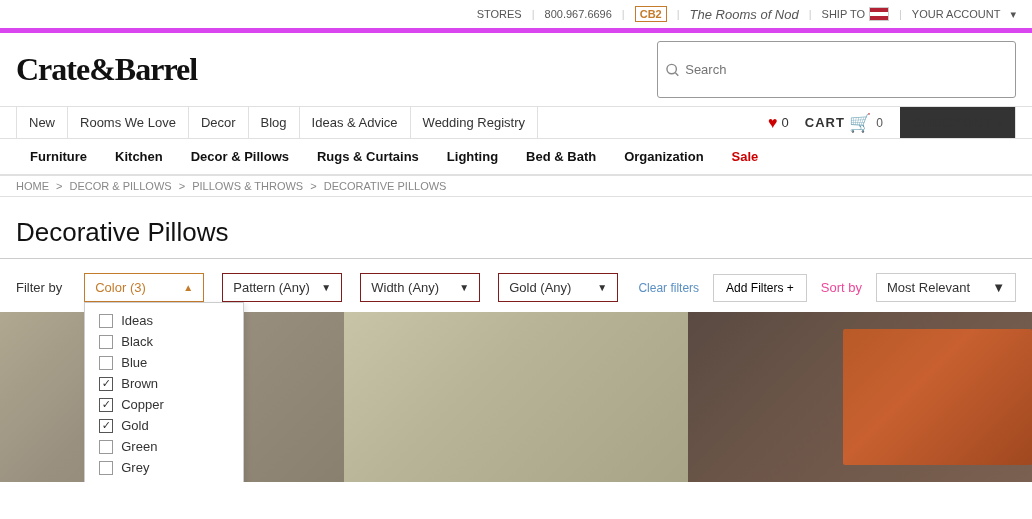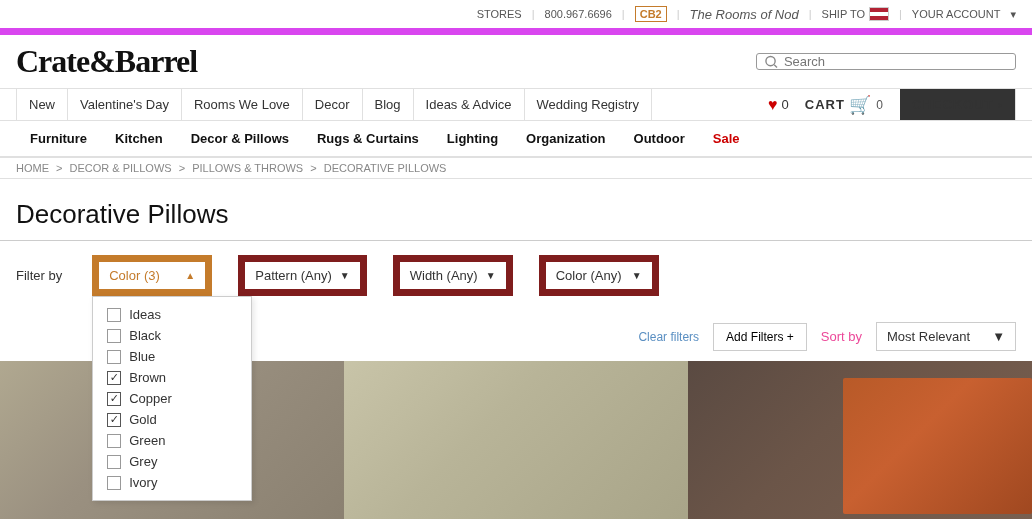--- a/index.html
+++ b/index.html
@@ -6,21 +6,21 @@
     body { font-family: Arial, sans-serif; font-size: 13px; color: #333; background: #fff; }
 
     
     .utility-bar {
       display: flex;
       align-items: center;
       justify-content: flex-end;
       padding: 6px 16px;
       font-size: 11px;
       color: #555;
-      border-bottom: 7px solid #d946ef;
+      border-bottom: 5px solid #d946ef;
       gap: 10px;
     }
     .utility-bar a { color: #555; text-decoration: none; font-size: 11px; }
     .utility-bar .divider { color: #ccc; }
     .cb2-badge {
       border: 1px solid #c47b2b;
       color: #c47b2b;
       padding: 1px 4px;
       font-size: 11px;
       font-weight: bold;
@@ -42,22 +42,22 @@
       color: #111;
       letter-spacing: -1px;
       font-family: Georgia, serif;
     }
     .header-right { display: flex; flex-direction: column; align-items: flex-end; gap: 8px; }
     .search-bar {
       display: flex;
       align-items: center;
       border: 1px solid #999;
       border-radius: 3px;
-      padding: 0 8px;
-      width: 260px;
+      padding: 20px 8px;
+      width: 359px;
       gap: 6px;
     }
     .search-bar input {
       border: none;
       outline: none;
       font-size: 13px;
       width: 100%;
       color: #999;
     }
 
@@ -139,28 +139,28 @@
       color: #111;
       border-bottom: 1px solid #ccc;
       margin-bottom: 14px;
     }
 
     
     .filter-bar {
       display: flex;
       align-items: center;
       padding: 0 16px 10px;
-      gap: 26px;
+      gap: 18px;
       flex-wrap: wrap;
     }
     .filter-label { font-size: 13px; color: #333; font-weight: normal; margin-right: 4px; }
     .filter-dropdown {
       display: flex;
       align-items: center;
-      border: 7px solid #7f1d1d;
+      border: 1px solid #7f1d1d;
       padding: 6px 10px;
       font-size: 13px;
       cursor: pointer;
       background: #fff;
       gap: 8px;
       min-width: 120px;
       justify-content: space-between;
     }
     .filter-dropdown.active { color: #c47b2b; border-color: #c47b2b; }
     .filter-dropdown .chevron { font-size: 10px; }
@@ -245,21 +245,20 @@
         <circle cx="6" cy="6" r="5" stroke="#888" stroke-width="1.5"></circle>
         <line x1="10" y1="10" x2="13" y2="13" stroke="#888" stroke-width="1.5"></line>
       </svg>
       <input type="text" placeholder="Search" style="">
     </div>
   </div>
 </div>
 
 <div class="primary-nav">
   <a href="#">New</a>
-  <a href="#">Valentine's Day</a>
   <a href="#">Rooms We Love</a>
   <a href="#">Decor</a>
   <a href="#">Blog</a>
   <a href="#">Ideas &amp; Advice</a>
   <a href="#">Wedding Registry</a>
   <div class="primary-nav-right">
     <div class="wishlist-area">
       <span class="heart-icon">♥</span>
       <span>0</span>
     </div>
@@ -274,22 +273,22 @@
     </a>
   </div>
 </div>
 
 <div class="category-nav">
   <a href="#">Furniture</a>
   <a href="#">Kitchen</a>
   <a href="#">Decor &amp; Pillows</a>
   <a href="#">Rugs &amp; Curtains</a>
   <a href="#">Lighting</a>
+  <a href="#">Bed &amp; Bath</a>
   <a href="#">Organization</a>
-  <a href="#">Outdoor</a>
   <a href="#" class="sale">Sale</a>
 </div>
 
 <div class="breadcrumb">
   <a href="#">HOME</a>
   <span> &gt; </span>
   <a href="#">DECOR &amp; PILLOWS</a>
   <span> &gt; </span>
   <a href="#">PILLOWS &amp; THROWS</a>
   <span> &gt; </span>
@@ -348,21 +347,21 @@
 
   <div class="filter-dropdown">
     <span>Pattern (Any)</span>
     <span class="chevron">▼</span>
   </div>
   <div class="filter-dropdown">
     <span>Width (Any)</span>
     <span class="chevron">▼</span>
   </div>
   <div class="filter-dropdown">
-    <span>Color (Any)</span>
+    <span>Gold (Any)</span>
     <span class="chevron">▼</span>
   </div>
 
   <div class="filter-right">
     <span class="clear-filters">Clear filters</span>
     <button class="add-filters-btn">Add Filters +</button>
     <span class="sort-label">Sort by</span>
     <div class="sort-dropdown">
       <span>Most Relevant</span>
       <span class="chevron">▼</span>

